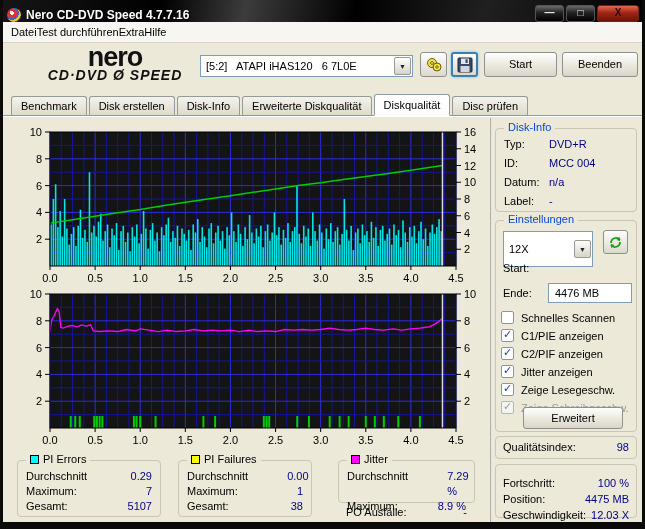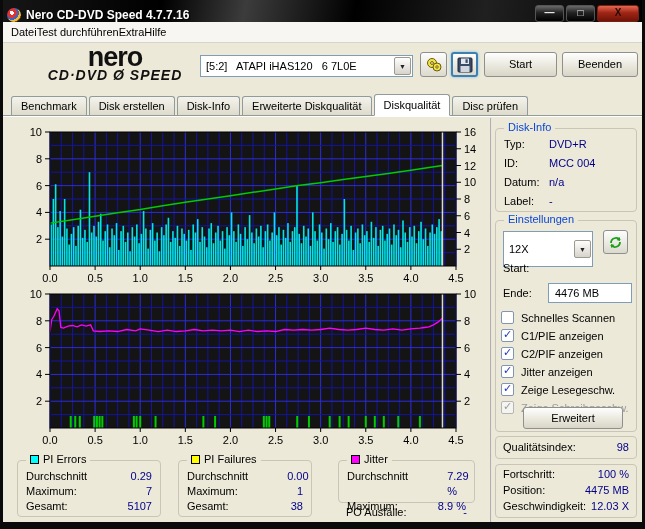--- a/index.html
+++ b/index.html
@@ -642,21 +642,21 @@
   <div class="pushbtn" style="left:520px;top:407px;width:100px;height:22px;line-height:20px">Erweitert</div>
 
   <div class="roundbox" style="left:492px;top:436px;width:142px;height:23px">
     <div class="kv" style="line-height:21px">
         <span>Qualitätsindex:</span>
         <span class="val">98</span>
       </div>
   </div>
 
   <div class="roundbox" style="left:492px;top:464px;width:142px;height:54px">
-    <div style="margin-top:1px">
+    <div style="margin-top:10px">
       <div class="kv">
           <span>Fortschritt:</span>
           <span class="val">100 %</span>
         </div>
       <div class="kv">
           <span>Position:</span>
           <span class="val">4475 MB</span>
         </div>
       <div class="kv">
           <span>Geschwindigkeit:</span>

